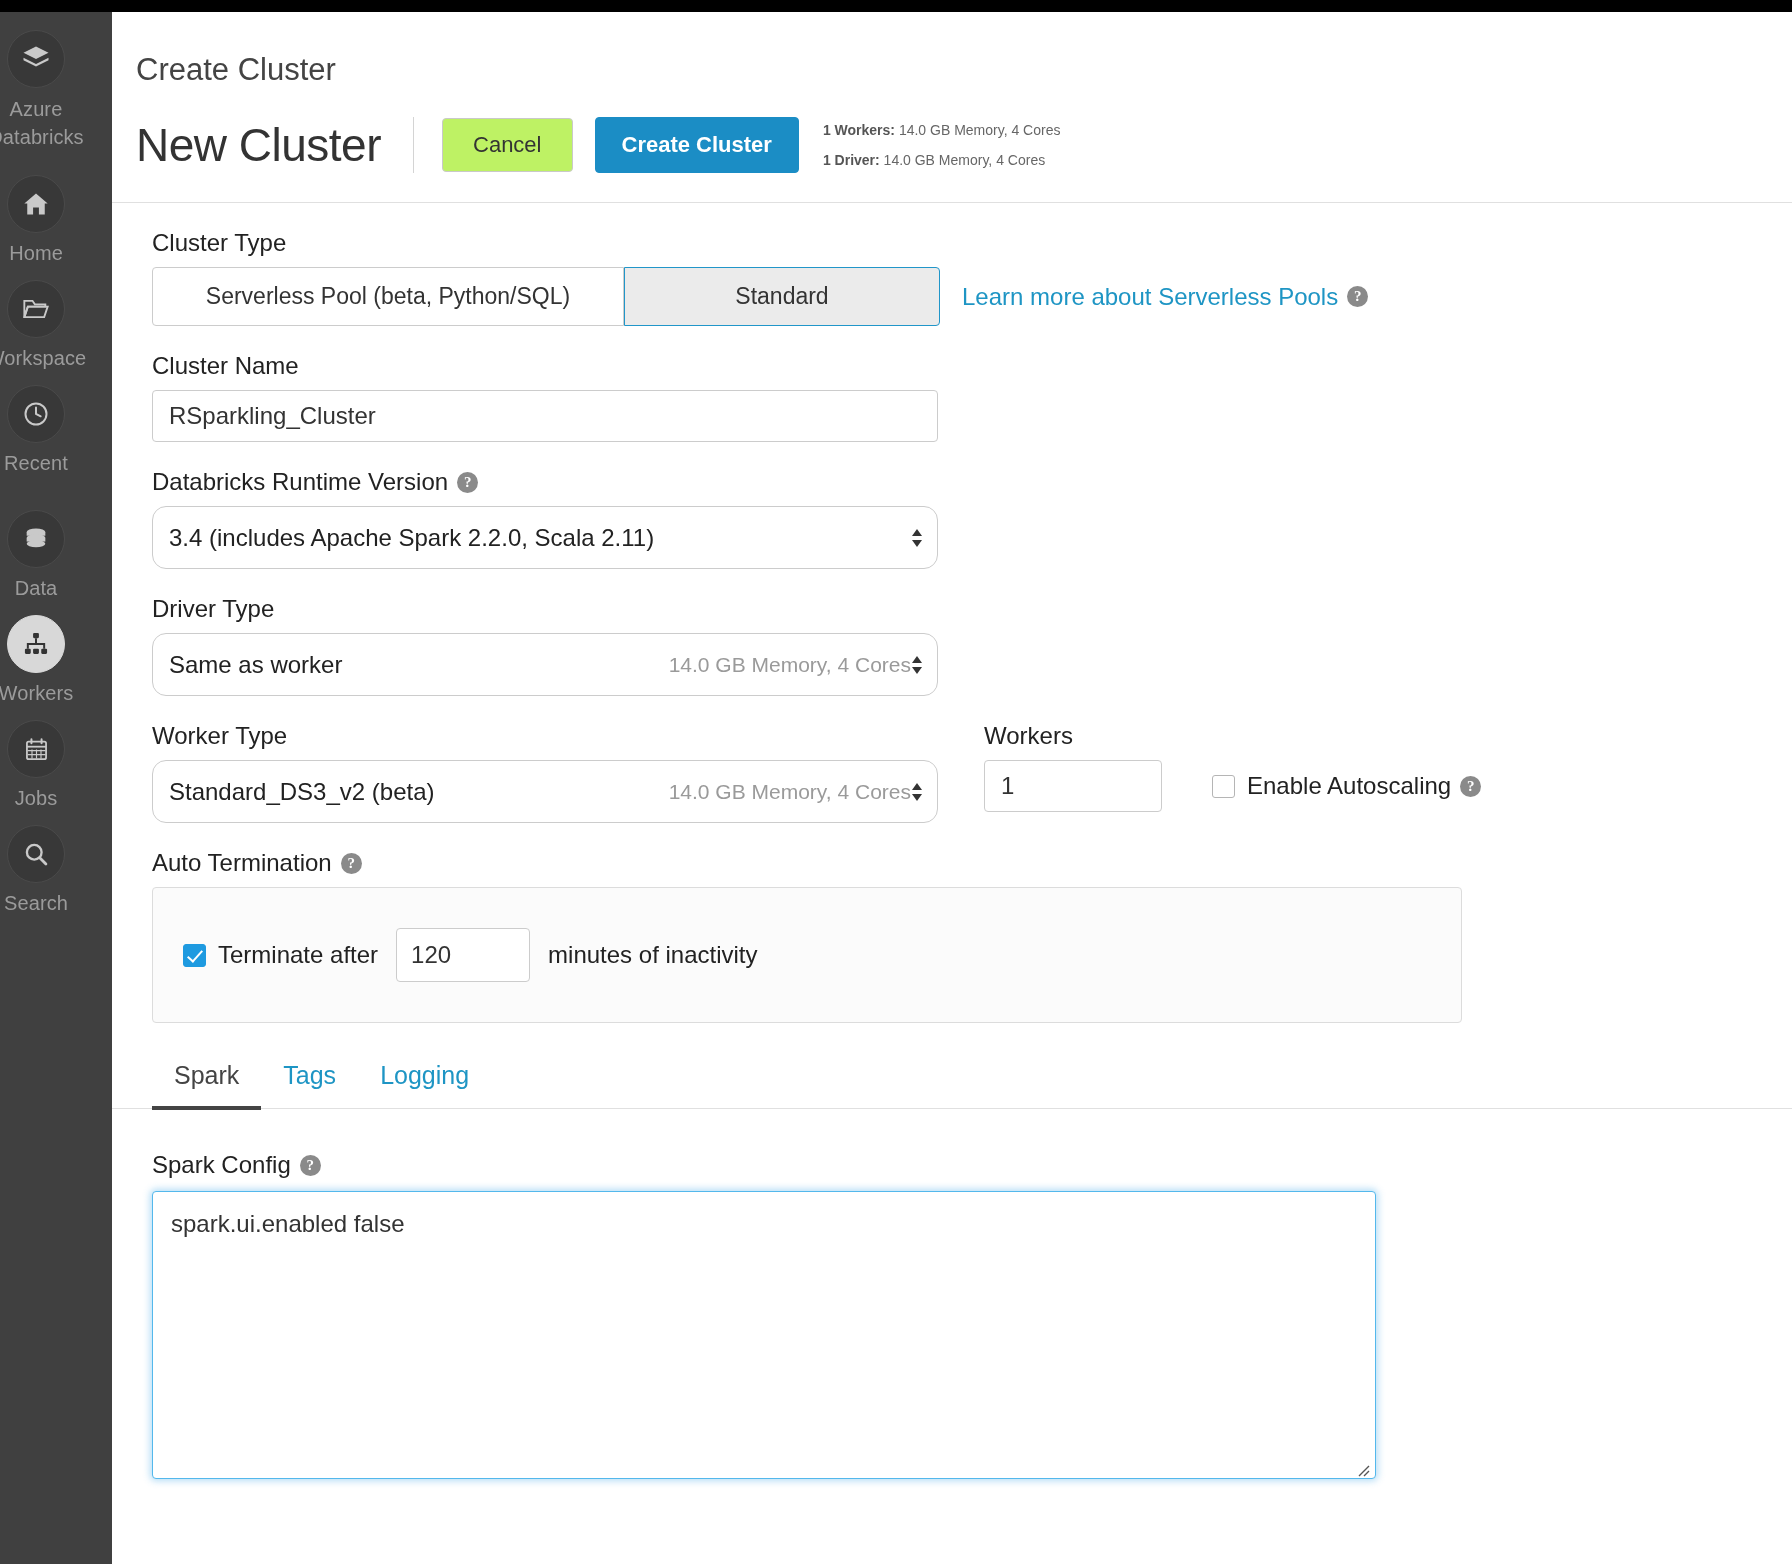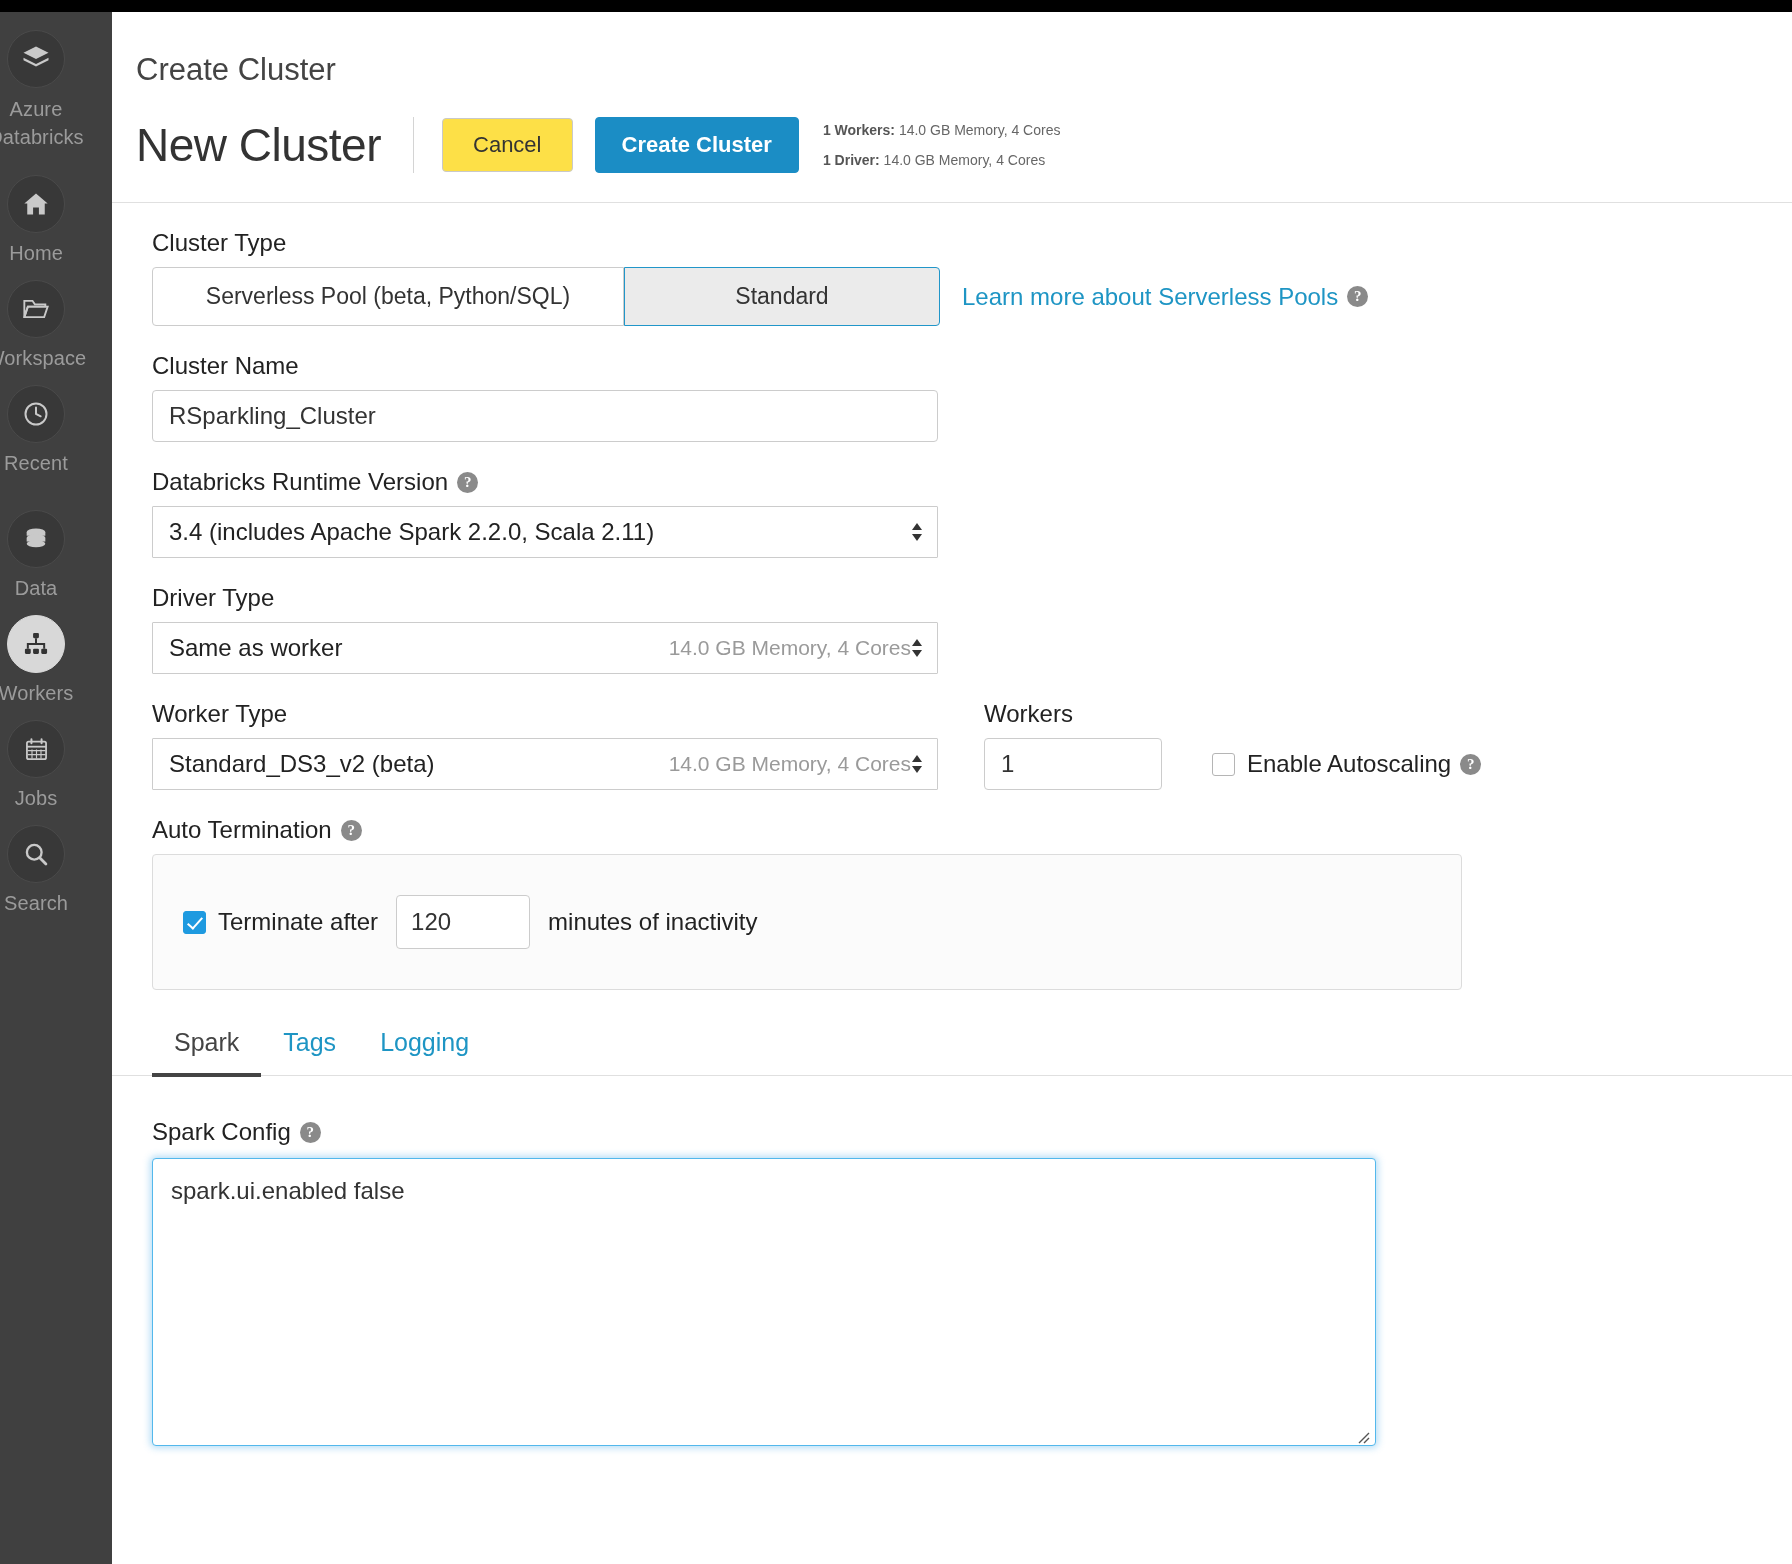--- a/index.html
+++ b/index.html
@@ -114,21 +114,21 @@
     margin: 0 28px 0 32px;
   }
   .btn {
     font-family: "Liberation Sans", sans-serif;
     font-size: 22px;
     border-radius: 4px;
     cursor: pointer;
     white-space: nowrap;
   }
   .btn-cancel {
-    background: #fde047;
+    background: #bef264;
     border: 1px solid #c9c9c9;
     color: #333333;
     padding: 13px 30px;
   }
   .btn-primary {
     background: #1b8dc5;
     border: 1px solid #1b8dc5;
     color: #ffffff;
     font-weight: bold;
     padding: 14px 26px;
@@ -221,24 +221,24 @@
     font-size: 24px;
     color: #333333;
     padding: 0 16px;
     font-family: "Liberation Sans", sans-serif;
     background: #ffffff;
   }
 
   .select-box {
     position: relative;
     width: 786px;
-    height: 52px;
+    height: 63px;
     margin-left: 16px;
     border: 1px solid #cccccc;
-    border-radius: 1px;
+    border-radius: 14px;
     background: #ffffff;
     display: flex;
     align-items: center;
     padding: 0 16px;
     cursor: pointer;
   }
   .select-value {
     font-size: 24px;
     color: #222222;
     white-space: nowrap;

